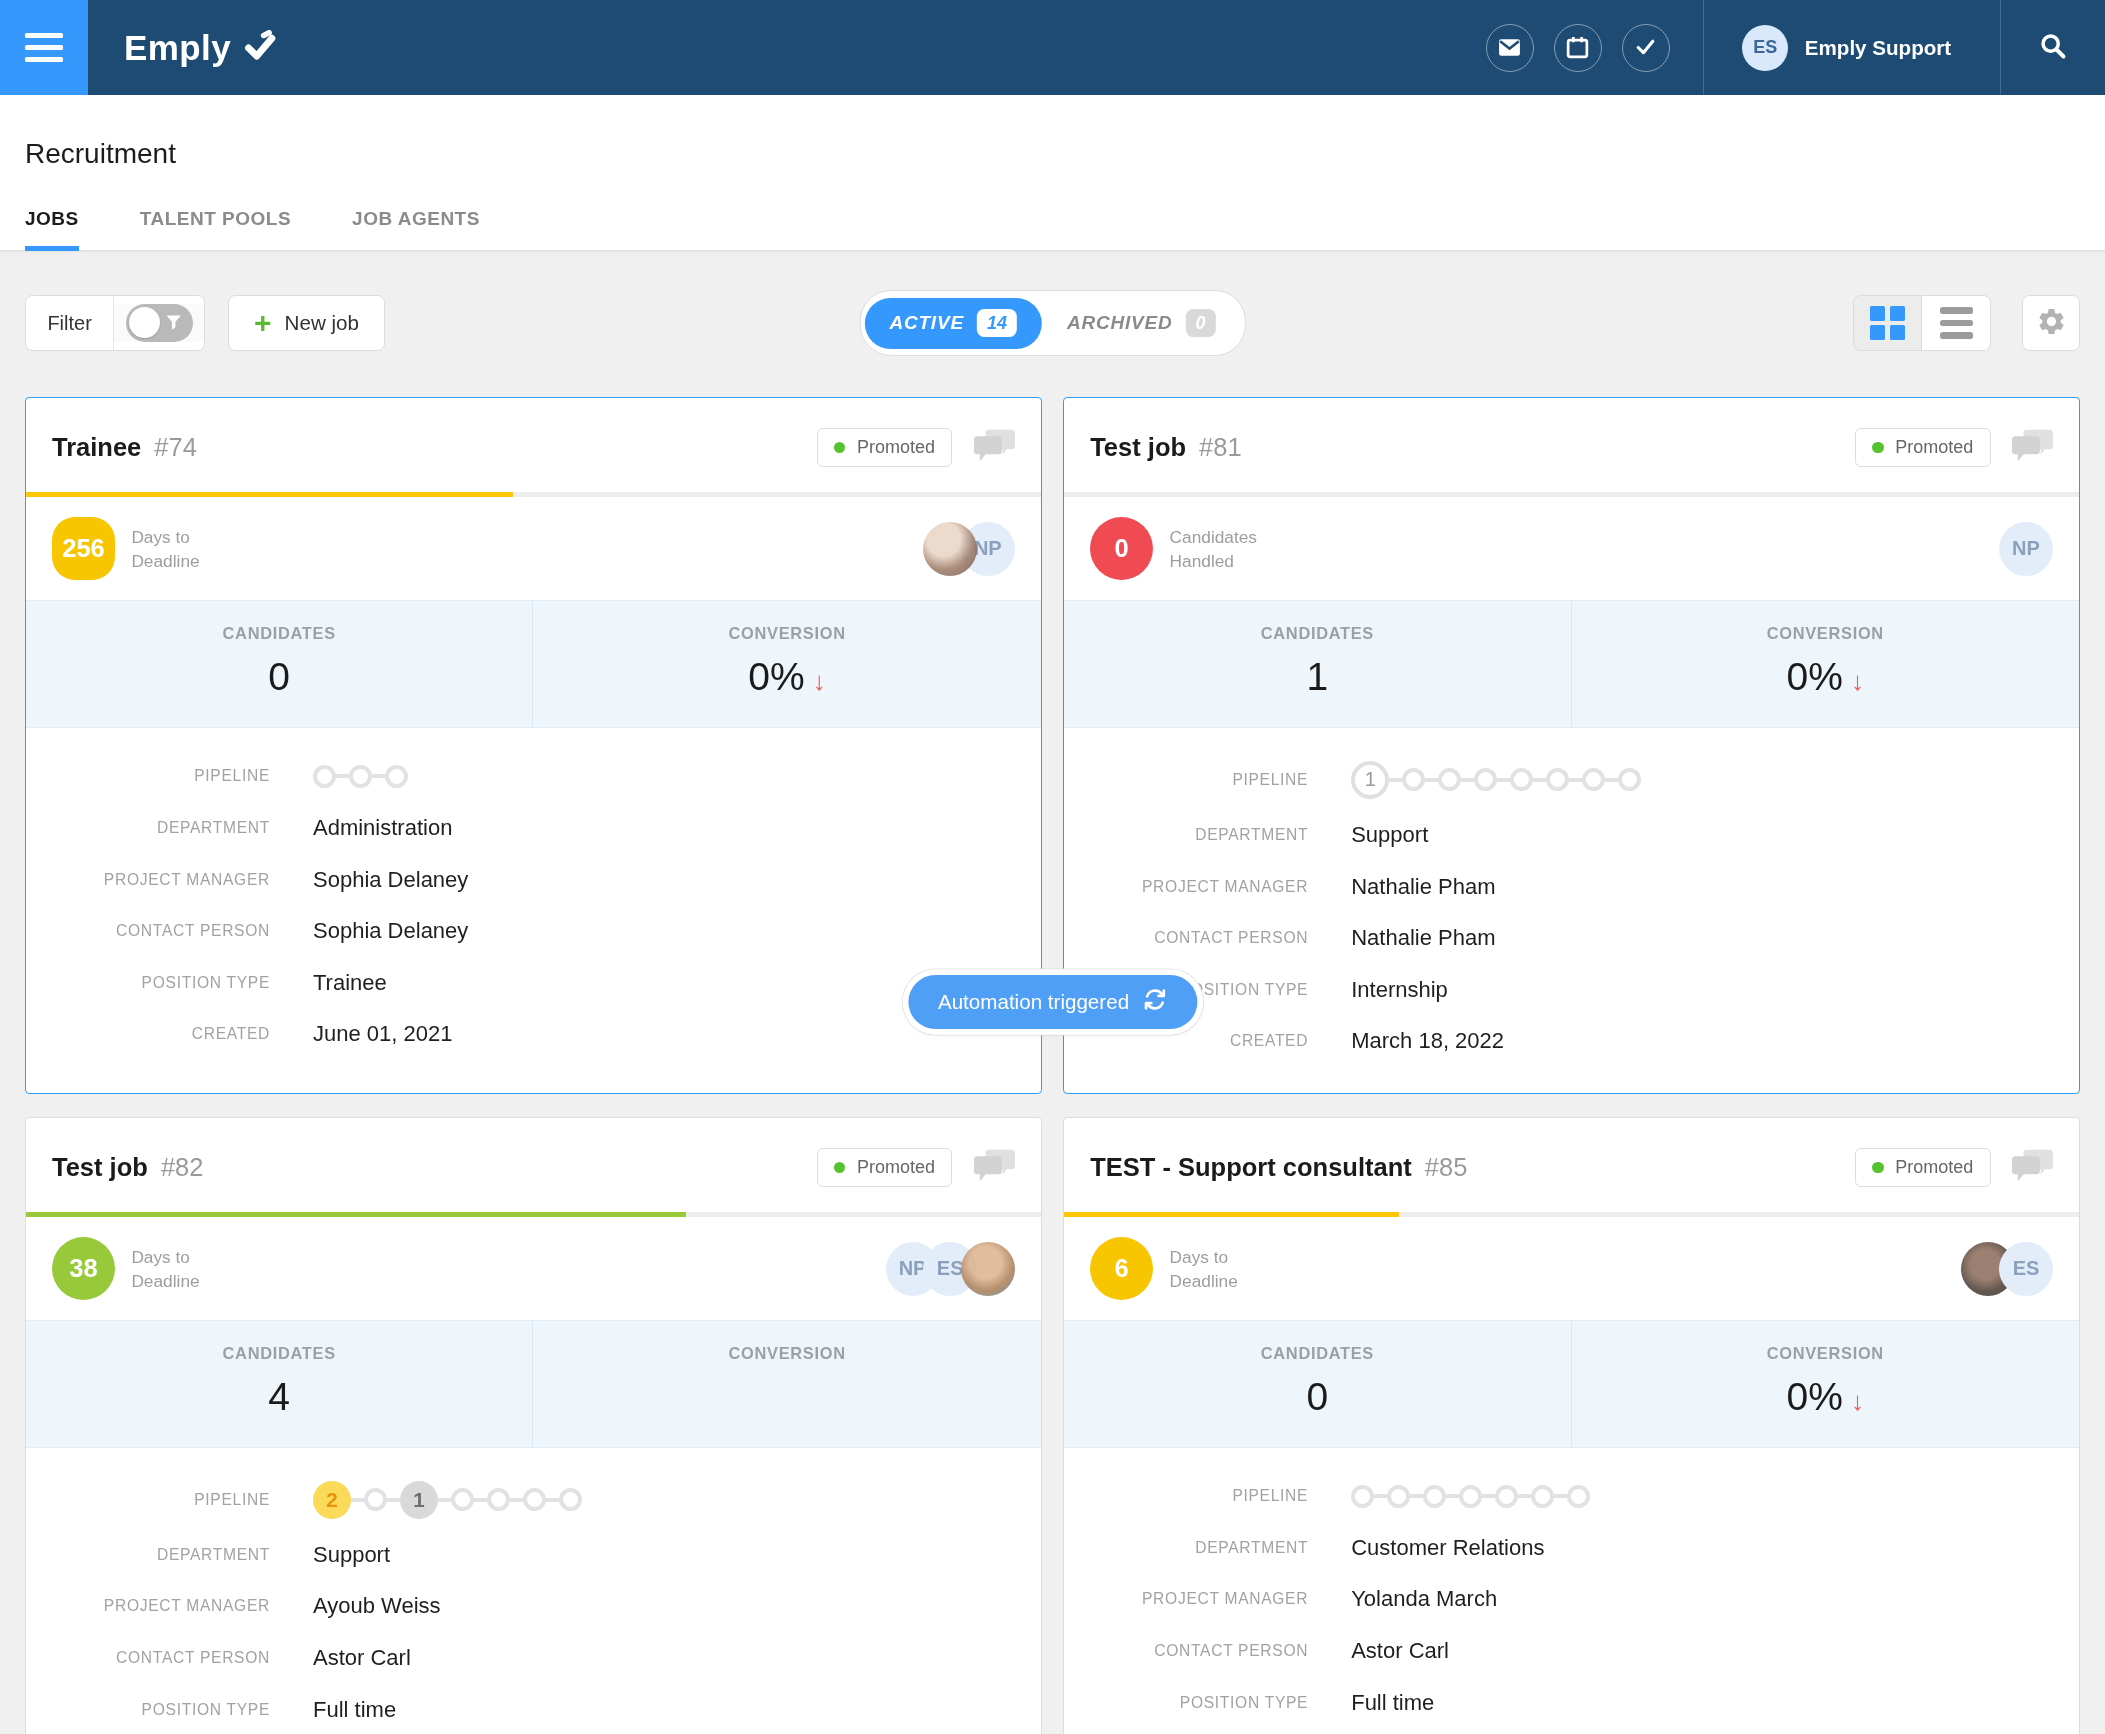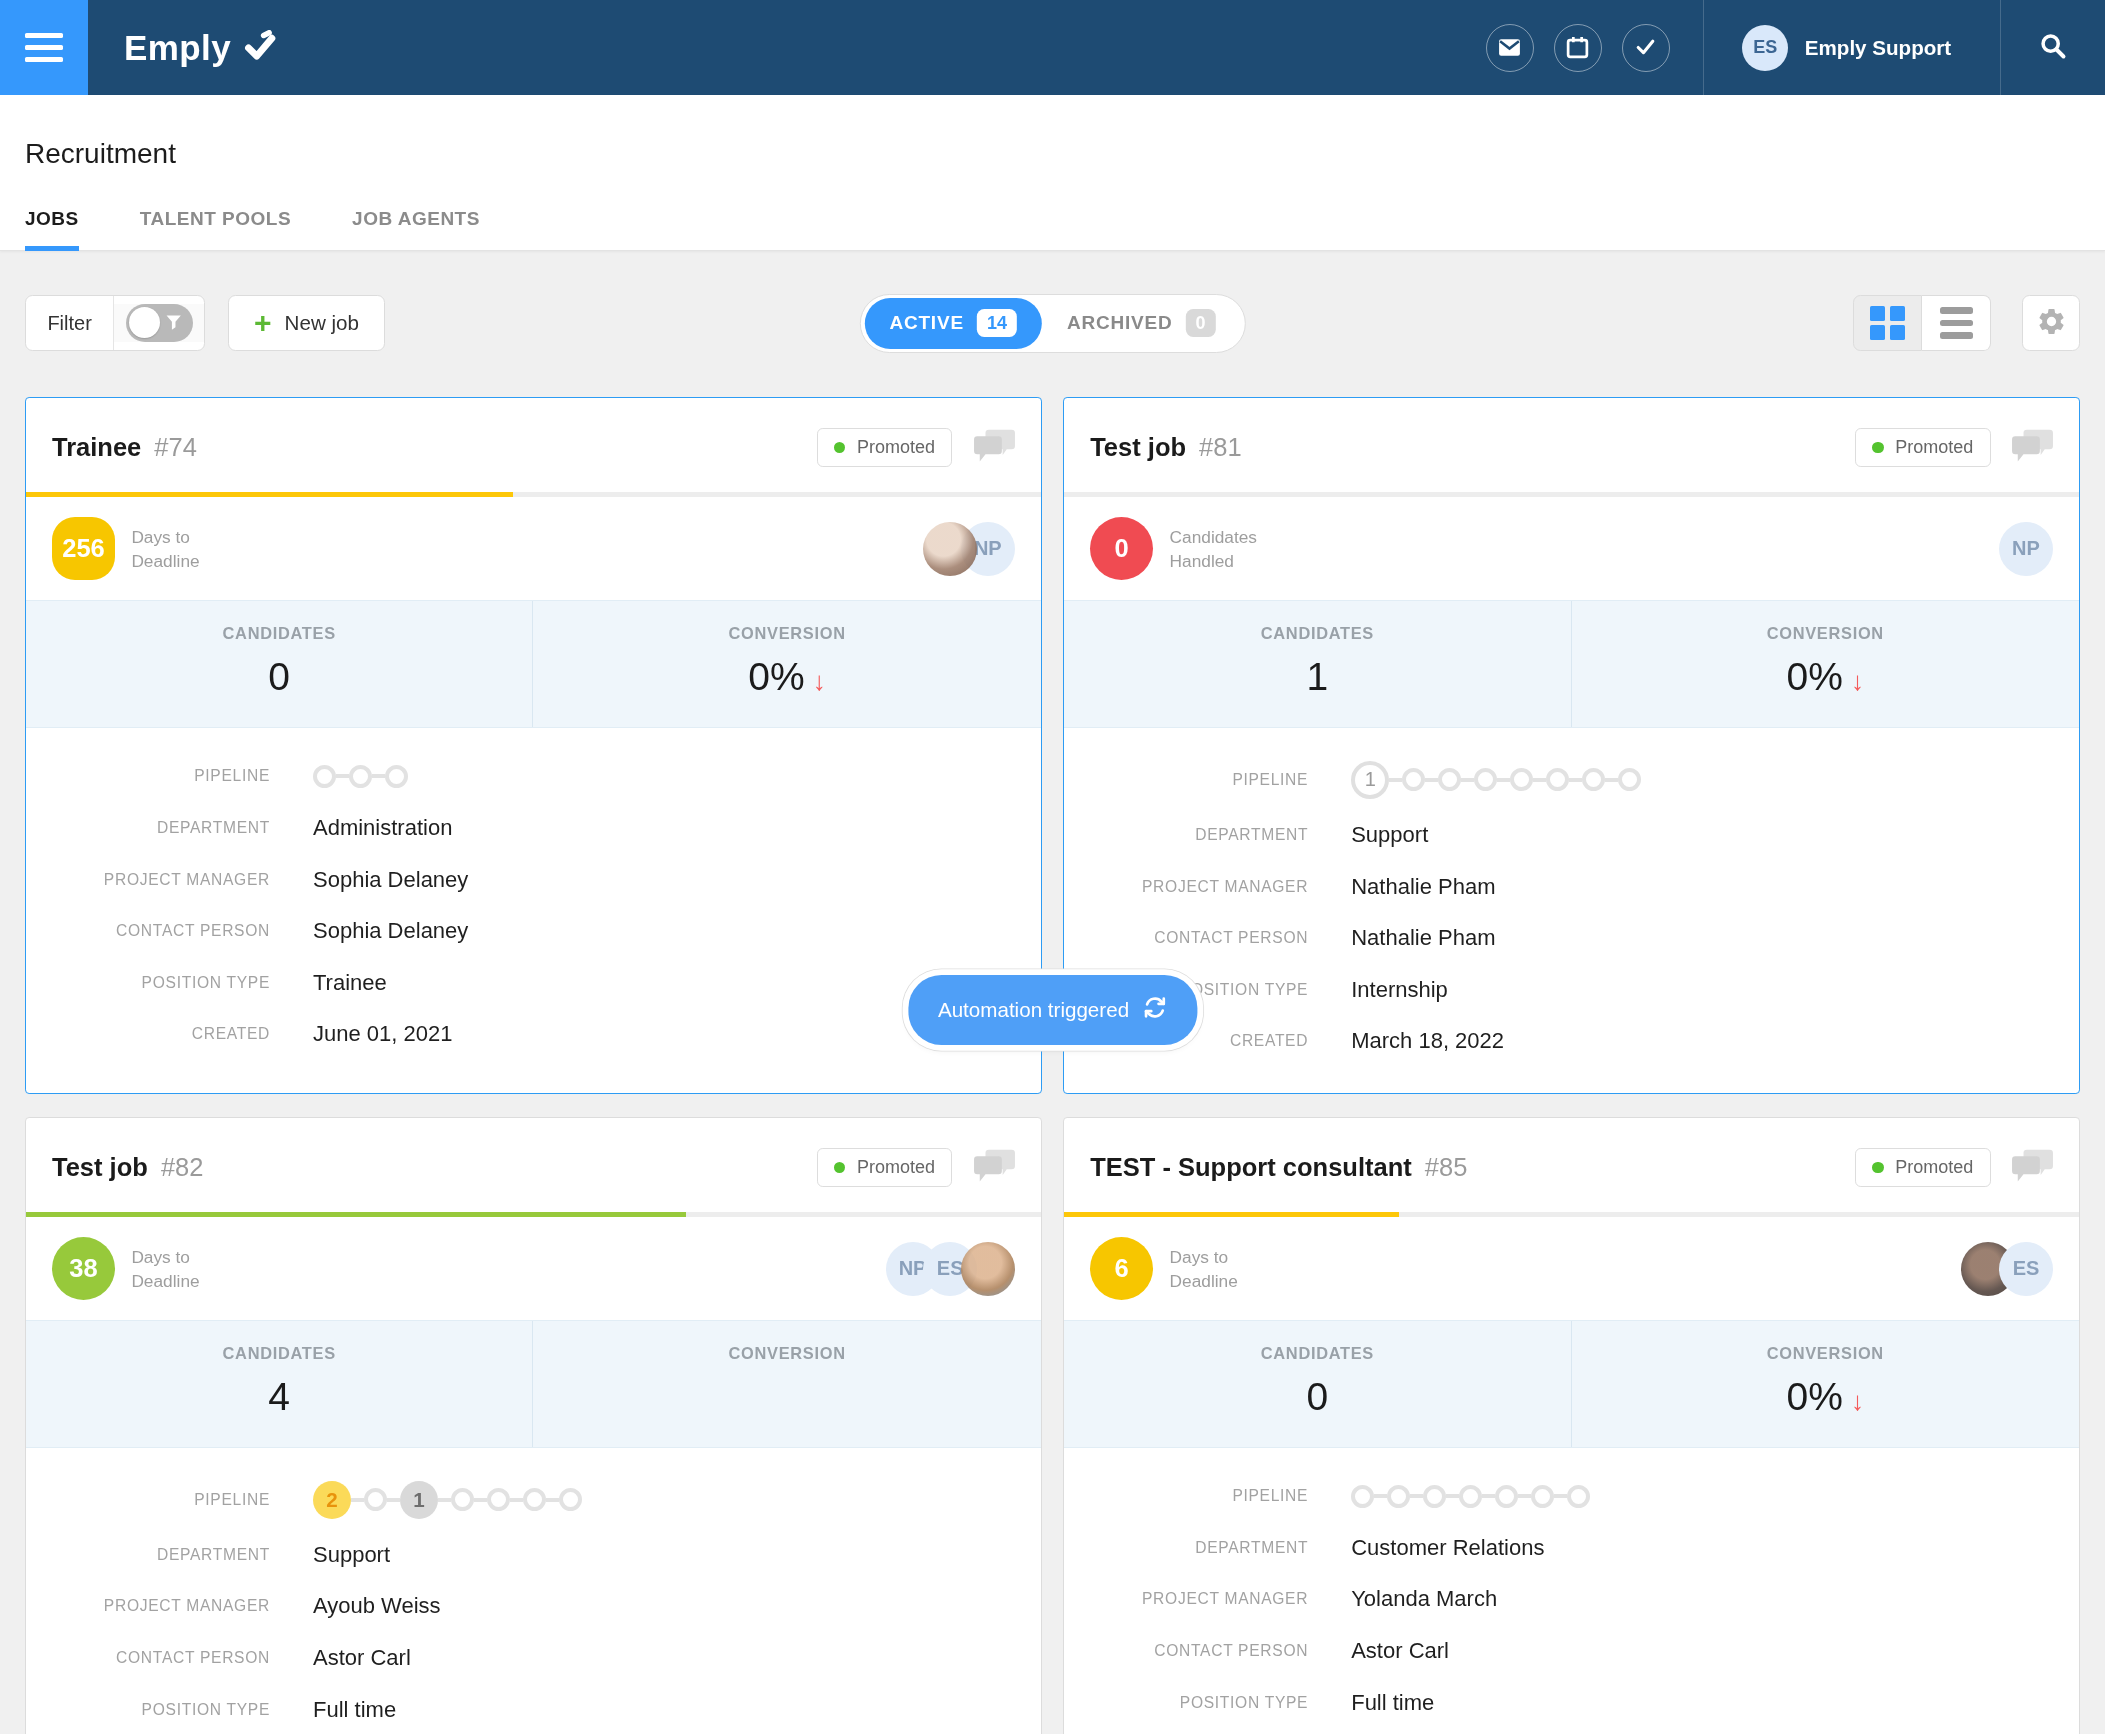--- a/index.html
+++ b/index.html
@@ -35,21 +35,21 @@
   .filter-btn { overflow:hidden; }
   .filter-label { padding:0 21.4px; font-size:20px; color:#333; }
   .filter-sep { width:0.8px; align-self:stretch; background:#e5e5e5; }
   .filter-toggle-cell { padding:0 11.5px; display:flex; align-items:center; background:#fafafa; }
   .toggle { width:67px; height:38px; background:#b9b9b9; border-radius:19px; position:relative; }
   .toggle .knob { position:absolute; left:3.3px; top:3.3px; width:31px; height:31px; background:#fff; border-radius:50%; box-shadow:0 0.8px 1.6px rgba(0,0,0,.2); }
   .toggle .funnel { position:absolute; right:8.2px; top:8.2px; }
   .newjob-btn { margin-left:23px; padding:0 25px; gap:13px; }
   .plus-glyph { color:#5cb934; font-size:30px; font-weight:700; line-height:1; }
   .newjob-label { font-size:20.6px; color:#333; }
-  .seg-wrap { position:absolute; left:50%; transform:translateX(-50%); background:#fff; border:0.8px solid #ddd; border-radius:31px; height:59px; display:flex; align-items:center; padding:4.1px; }
+  .seg-wrap { position:absolute; left:50%; transform:translateX(-50%); background:#fff; border:0.8px solid #ddd; border-radius:31px; height:66px; display:flex; align-items:center; padding:4.1px;font-style:italic; }
   .seg { display:flex; align-items:center; gap:13px; height:51px; border-radius:25.5px; padding:0 25px; cursor:pointer; }
   .seg.active { background:#3598fc; }
   .seg-label { font-size:19px; font-weight:700; letter-spacing:0.8px; }
   .seg.active .seg-label { color:#fff; }
   .seg.inactive .seg-label { color:#8a8a8a; }
   .seg-count { border-radius:7.4px; font-size:18px; font-weight:700; padding:3.3px 10px; }
   .seg.active .seg-count { background:#fff; color:#3598fc; }
   .seg.inactive .seg-count { background:#d9d9d9; color:#fff; }
   .view-group { margin-left:auto; display:flex; }
   .view-btn { width:69px; height:56px; display:flex; align-items:center; justify-content:center; border:0.8px solid #dcdcdc; background:#fff; cursor:pointer; }
@@ -102,21 +102,21 @@
   .dvalue { font-size:22px; color:#1f1f1f; }
   
   .pipeline { display:flex; align-items:center; }
   .pnode { border-radius:50%; display:flex; align-items:center; justify-content:center; flex-shrink:0; }
   .pnode.empty { width:23px; height:23px; border:4.1px solid #e2e2e2; background:#fff; }
   .pnode.big { width:38px; height:38px; border:4.1px solid #e0e0e0; background:#fff; color:#9a9a9a; font-size:20px; }
   .pnode.yellow { width:38px; height:38px; background:#fbda59; color:#e8930c; font-size:20.6px; font-weight:700; }
   .pnode.gray { width:38px; height:38px; background:#d9d9d9; color:#6d6d6d; font-size:20.6px; font-weight:700; }
   .pconn { width:13px; height:4.1px; background:#e2e2e2; flex-shrink:0; }
   
-  .toast { position:absolute; top:975px; left:50%; transform:translateX(-50%); background:#4f9ff7; color:#fff; height:70px; border-radius:33px; display:flex; align-items:center; gap:13px; padding:0 30px; font-size:20.6px; box-shadow:0 0 0 5.8px #fff, 0 0 0 6.6px #ddd, 0 3.3px 8.2px rgba(0,0,0,.12); z-index:10; }
+  .toast { position:absolute; top:975px; left:50%; transform:translateX(-50%); background:#4f9ff7; color:#fff; height:54px; border-radius:33px; display:flex; align-items:center; gap:13px; padding:0 30px; font-size:20.6px; box-shadow:0 0 0 5.8px #fff, 0 0 0 6.6px #ddd, 0 3.3px 8.2px rgba(0,0,0,.12); z-index:10; }
 </style>
 </head>
 <body>
 
 <div class="topbar">
   <div class="hamburger">
       <i></i>
       <i></i>
       <i></i>
     </div>

